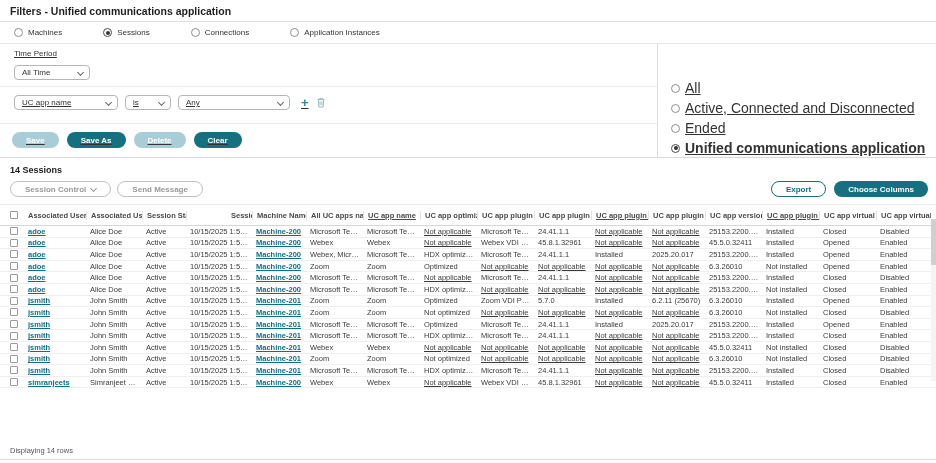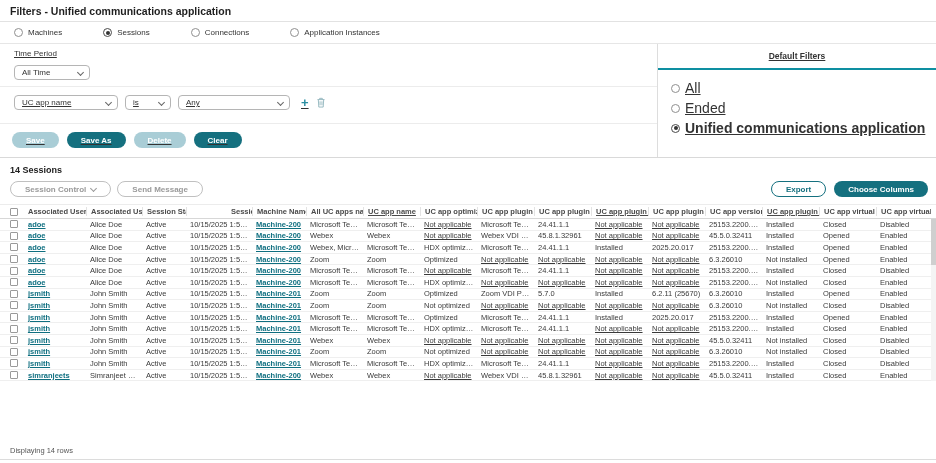--- a/index.html
+++ b/index.html
@@ -58,21 +58,21 @@
   .panel-options{padding:10px 0 0 13px;display:flex;flex-direction:column;gap:4px;}
   .panel-options .radio-item{font-size:14px;}
   .panel-options .radio-item.selected .radio-label{font-weight:bold;}
   
   .sessions-count{flex:none;font-size:9px;font-weight:bold;color:#222;margin:7px 0 6px 10px;}
   .toolbar{flex:none;display:flex;align-items:center;justify-content:space-between;padding:0 8px 0 10px;}
   .toolbar-left{display:flex;gap:6px;}
   .toolbar-right{display:flex;gap:8px;}
   
   .tablewrap{flex:none;margin-top:7px;position:relative;}
-  .thead{display:flex;align-items:center;height:15px;border-top:1px solid #ececec;
+  .thead{display:flex;align-items:center;height:22px;border-top:1px solid #ececec;
     border-bottom:1px solid #d7d7d7;font-size:7.5px;font-weight:bold;color:#4a4a4a;box-sizing:border-box;}
   .th{flex:none;box-sizing:border-box;padding:0 3px 0 4px;white-space:nowrap;overflow:hidden;cursor:pointer;}
   .th + .th{border-left:1px solid #e3e3e3;}
   .cbcol{width:24px;flex:none;display:flex;align-items:center;padding-left:10px;box-sizing:border-box;}
   .cbcol + .th{border-left:none;}
   .checkbox{width:8px;height:8px;border:1px solid #9a9a9a;border-radius:1px;background:#fff;
     display:inline-block;box-sizing:border-box;cursor:pointer;}
   .th.u{text-decoration:underline;}
   .trow{display:flex;align-items:center;height:11.6px;box-sizing:border-box;
     border-bottom:1px solid #efefef;font-size:7.5px;color:#3a3a3a;}
@@ -143,26 +143,29 @@
       </div>
       <div class="actions-row">
         <button class="btn dis">Save</button>
         <button class="btn primary">Save As</button>
         <button class="btn dis">Delete</button>
         <button class="btn primary">Clear</button>
       </div>
     </div>
     <div class="panel">
       <div class="tabs">
-        <div class="tab active">Default Filters</div>
       </div>
       <div class="panel-options">
           <div class="radio-item">
             <span class="radio-circle"></span>
             <span class="radio-label">All</span>
+          </div>
+          <div class="radio-item">
+            <span class="radio-circle"></span>
+            <span class="radio-label">Active, Connected and Disconnected</span>
           </div>
           <div class="radio-item">
             <span class="radio-circle"></span>
             <span class="radio-label">Ended</span>
           </div>
           <div class="radio-item selected">
             <span class="radio-circle sel"></span>
             <span class="radio-label">Unified communications application</span>
           </div>
         </div>

